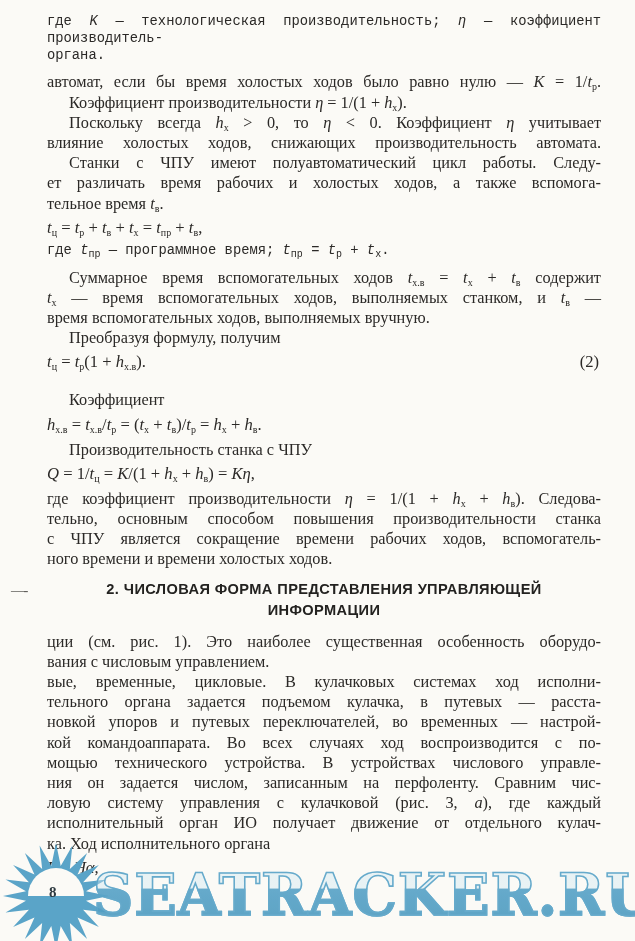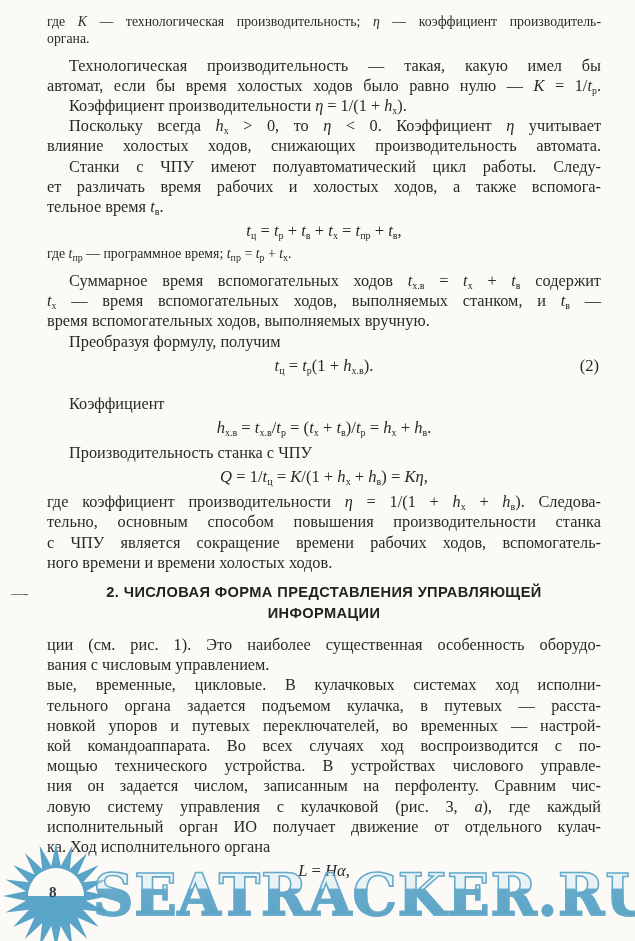--- a/index.html
+++ b/index.html
@@ -9,28 +9,28 @@
     font-family:"Liberation Serif", serif;
     color:#2b2927;
   }
   .content{padding:14px 34px 0 47px;position:relative;}
   .line{
     font-size:16.3px;line-height:20.2px;
     text-align:justify;text-align-last:justify;
   }
   .line.last{text-align-last:left;}
   .line.indent{text-indent:22px;}
-  .line.small{font-size:13.8px;line-height:16.8px;}
+  .line.small{font-size:13.8px;line-height:16.8px;font-family:Liberation Mono, monospace;}
   .para{margin:0;}
   .para.gap8{margin-top:8px;}
   .para.gap6{margin-top:18px;}
   i{font-style:italic;}
   sub{font-size:10px;line-height:0;vertical-align:-3px;letter-spacing:0;}
   .formula{
-    position:relative;text-align:center;
+    position:relative;
     font-size:16.6px;line-height:21px;margin:3px 0 5px;
   }
   .formula .ftag{position:absolute;right:2px;top:0;font-style:normal;}
   .heading{
     text-align:center;font-family:"Liberation Sans", sans-serif;
     font-weight:bold;font-size:14.6px;line-height:21px;
     letter-spacing:.4px;margin:9px 0 11px;position:relative;color:#232220;
   }
   .hmark{
     position:absolute;left:-36px;top:1px;color:#5e5c58;
@@ -63,21 +63,20 @@
 </head>
 <body>
 
 <div class="page">
   <div class="content">
       <div class="para">
         <div class="line small">где <i>K</i> — технологическая производительность;  <i>η</i> — коэффициент   производитель-</div>
         <div class="line small last">органа.</div>
       </div>
       <div class="para gap8">
-        <div class="line indent">Технологическая  производительность — такая,  какую имел бы</div>
         <div class="line">автомат, если бы время холостых ходов было равно нулю — <i>K</i> = 1/<i>t</i><sub>р</sub>.</div>
       </div>
       <div class="para">
         <div class="line last indent">Коэффициент производительности <i>η</i> = 1/(1 + <i>h</i><sub>х</sub>).</div>
       </div>
       <div class="para">
         <div class="line indent">Поскольку всегда  <i>h</i><sub>х</sub> &gt; 0, то <i>η</i> &lt; 0.  Коэффициент  <i>η</i> учитывает</div>
         <div class="line">влияние холостых ходов, снижающих производительность автомата.</div>
       </div>
       <div class="para">

